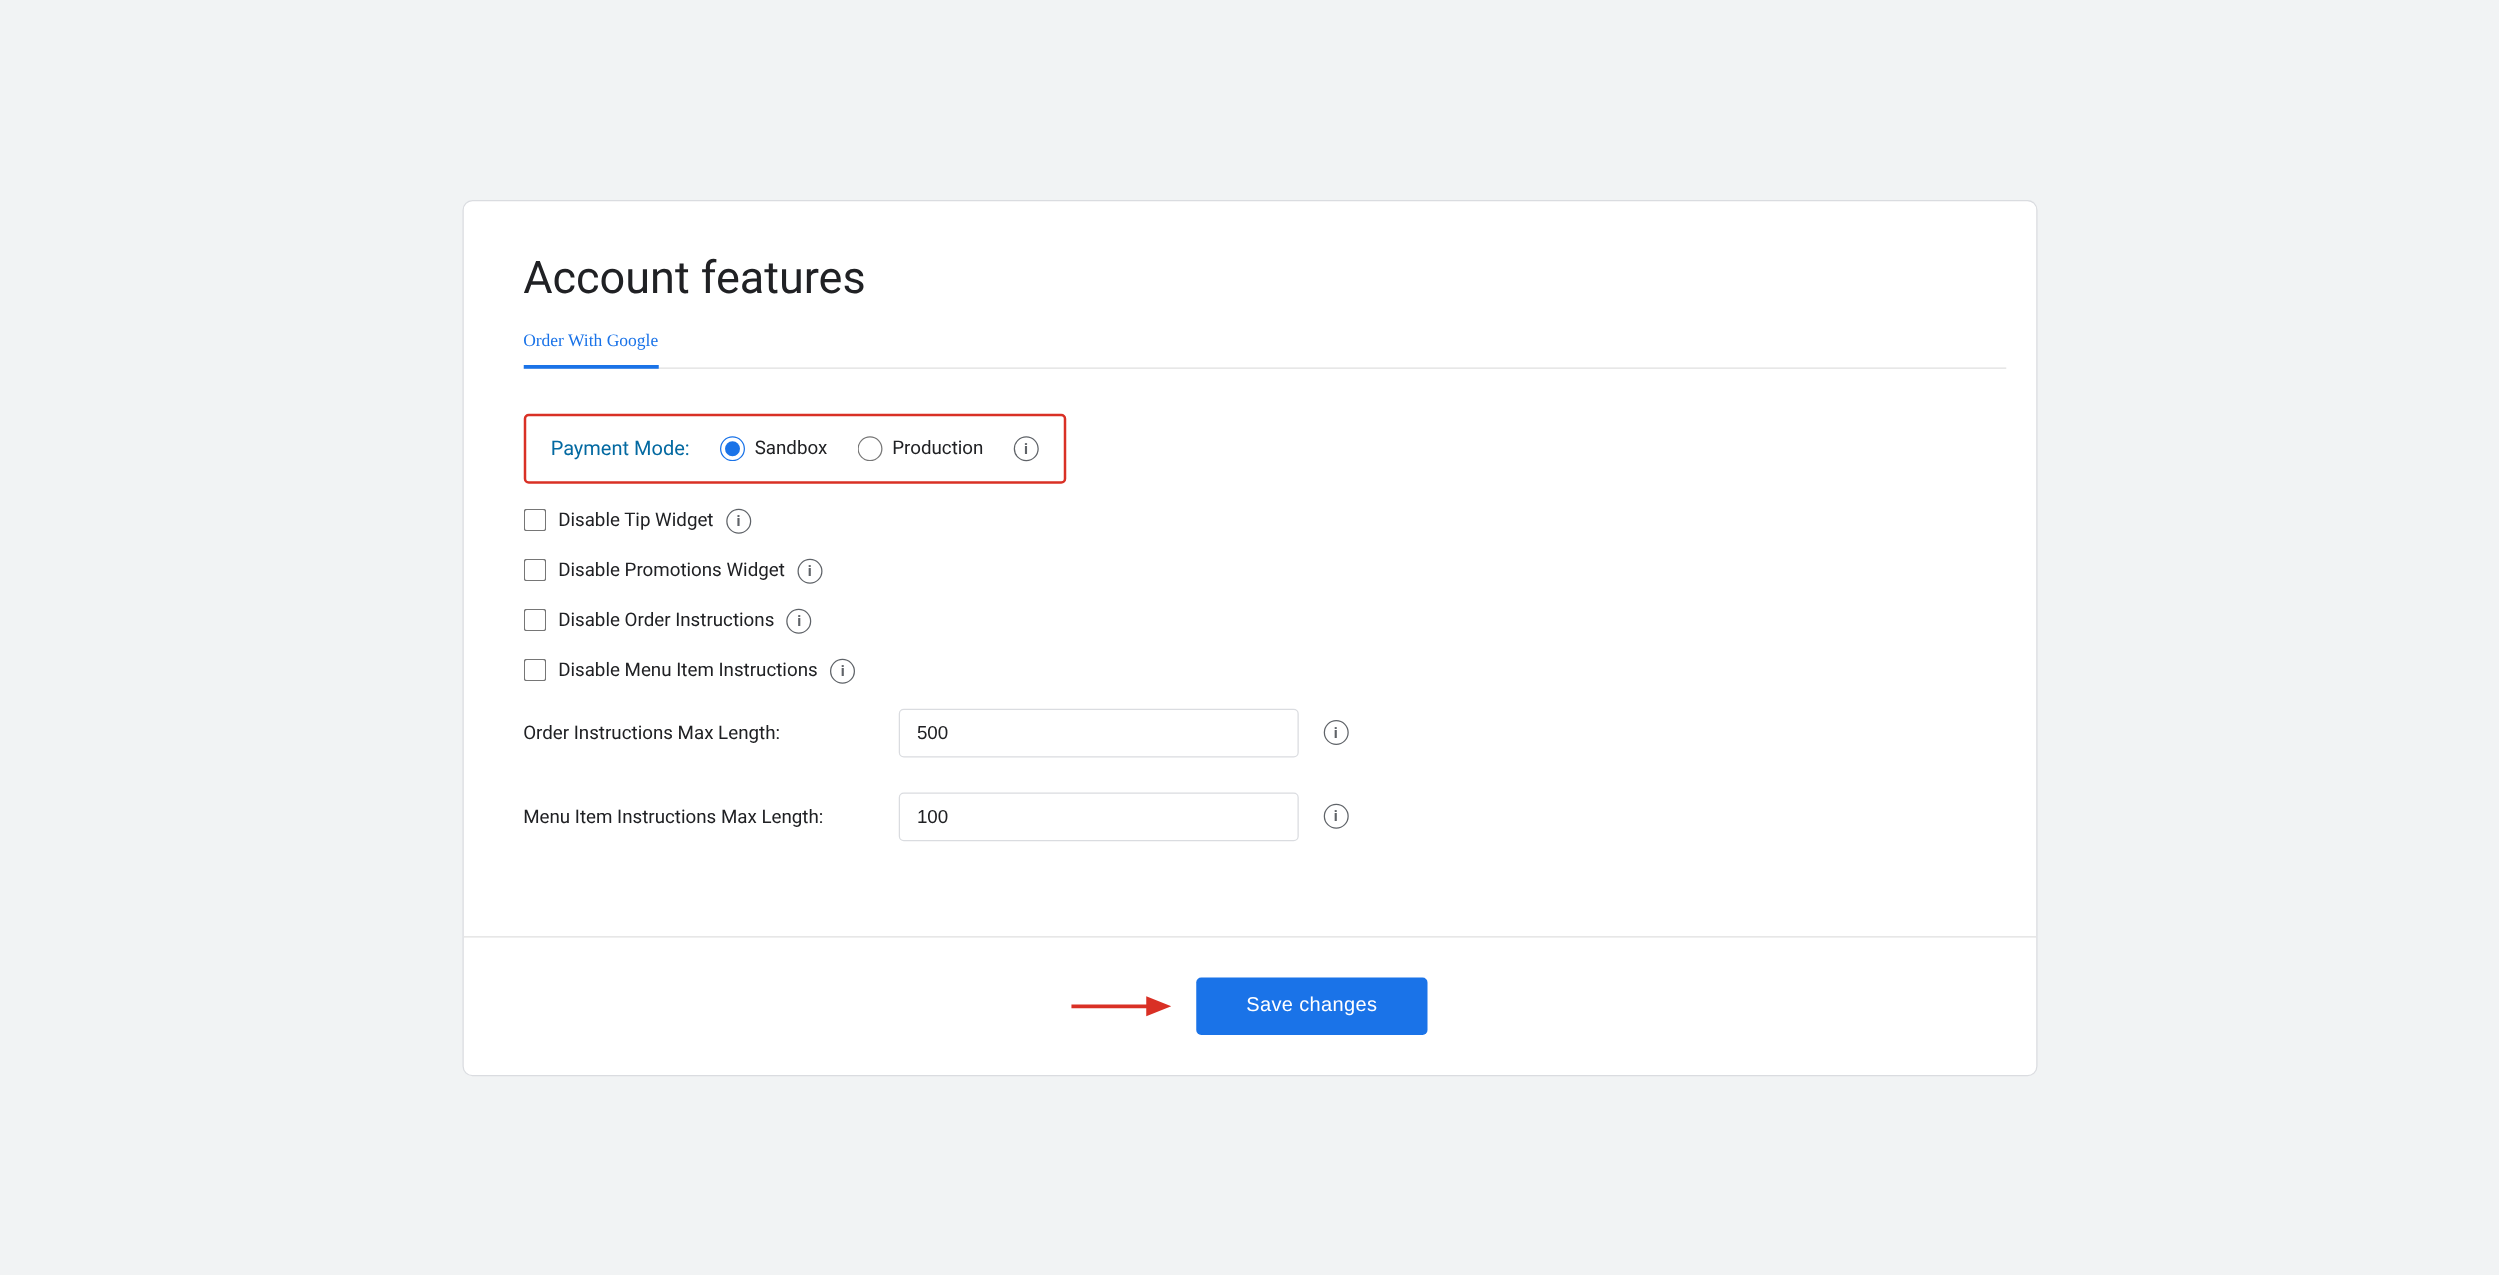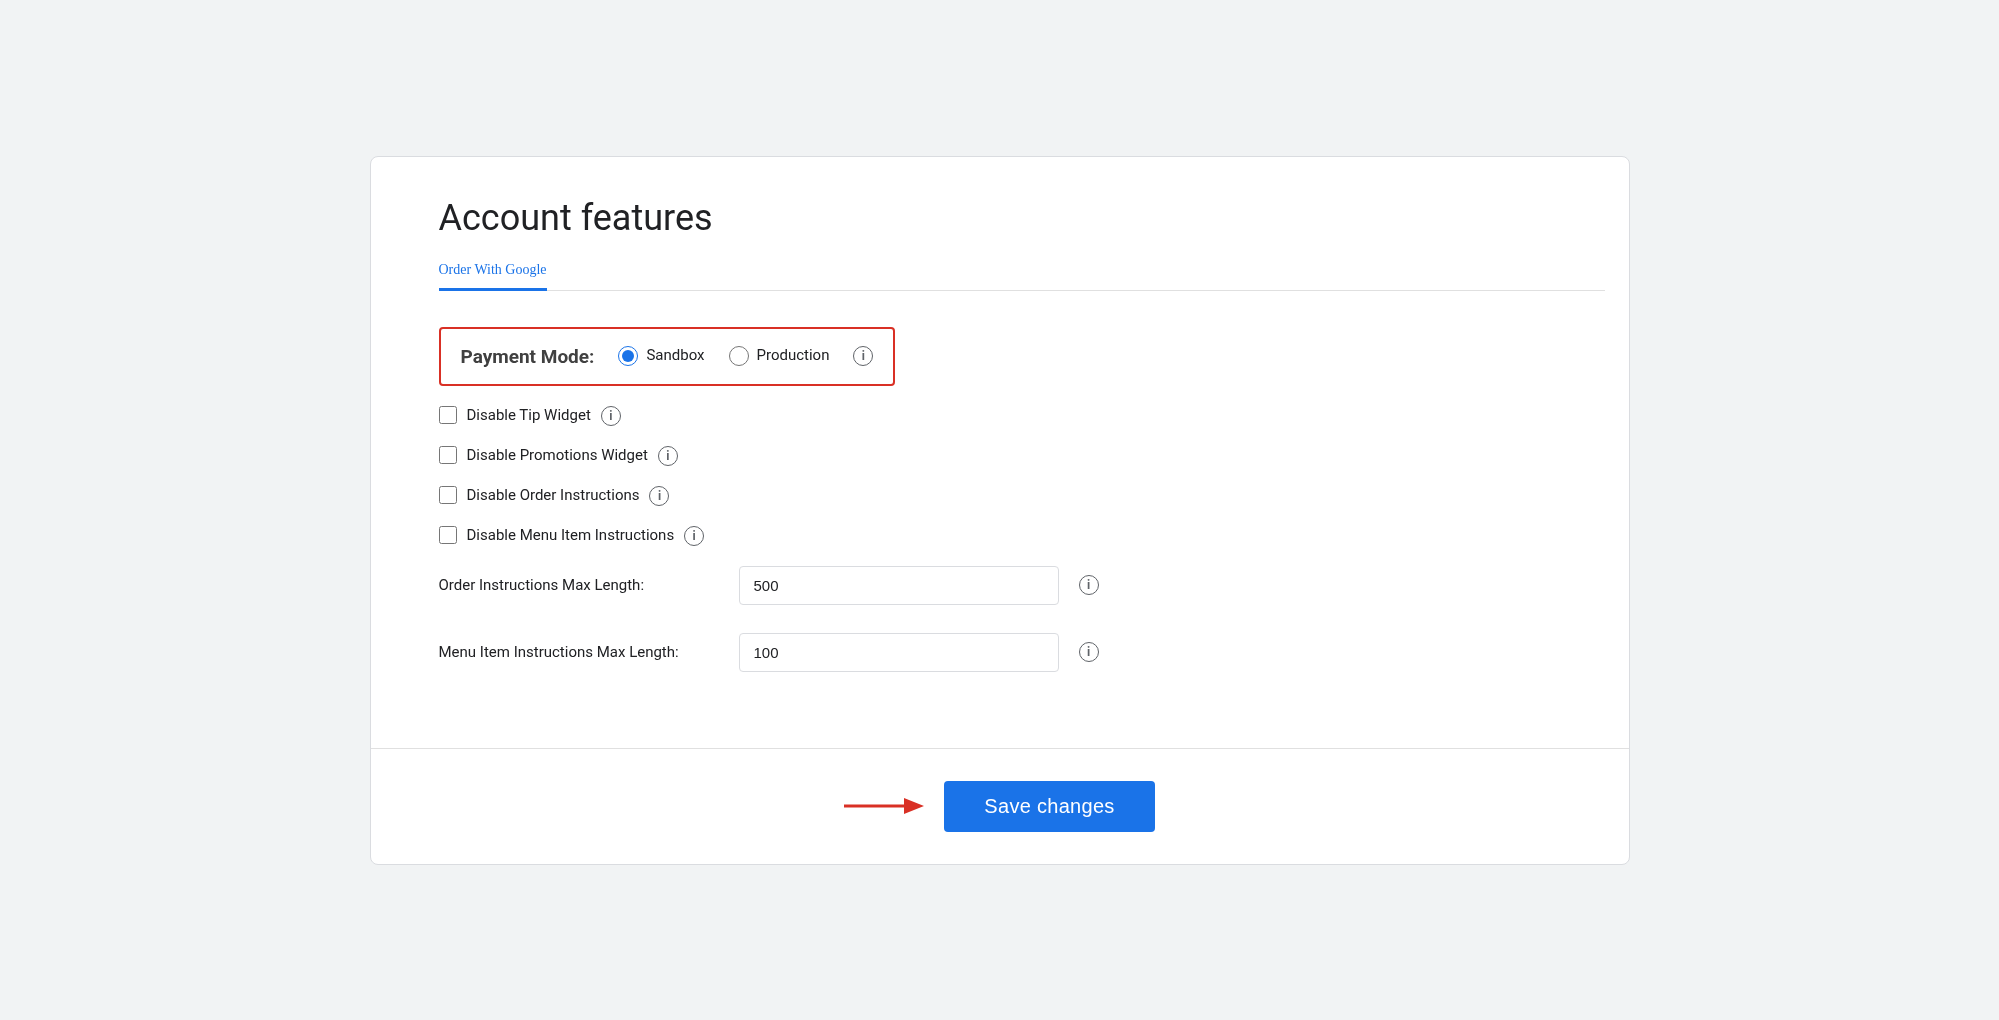--- a/index.html
+++ b/index.html
@@ -22,21 +22,20 @@
       background: #ffffff;
       border-radius: 8px;
       border: 1px solid #dadce0;
       width: 1260px;
       max-width: 100%;
       overflow: hidden;
     }
 
     .card-body {
       padding: 40px 24px 48px 48px;
-      margin-left: 20px;
     }
 
     .page-title {
       font-size: 36px;
       font-weight: 400;
       color: #202124;
       margin-bottom: 12px;
     }
 
     .page-subtitle {
@@ -77,23 +76,23 @@
       align-items: center;
       gap: 16px;
       padding: 16px 20px;
       border: 2px solid #d93025;
       border-radius: 4px;
       margin-bottom: 20px;
       width: fit-content;
     }
 
     .payment-mode-label {
-      font-size: 19px;
-      color: #404040;
-      font-weight: 700;
+      font-size: 16px;
+      color: #0369a1;
+      font-weight: 400;
       margin-right: 8px;
     }
 
     .radio-group {
       display: flex;
       align-items: center;
       gap: 24px;
     }
 
     .radio-option {
@@ -188,21 +187,21 @@
       display: flex;
       align-items: center;
     }
 
     .save-button {
       background-color: #1a73e8;
       color: #ffffff;
       border: none;
       border-radius: 4px;
       padding: 14px 40px;
-      font-size: 20px;
+      font-size: 16px;
       font-weight: 500;
       cursor: pointer;
       letter-spacing: 0.3px;
     }
   </style>
 </head>
 <body>
 
 <div class="card">
   <div class="card-body">

